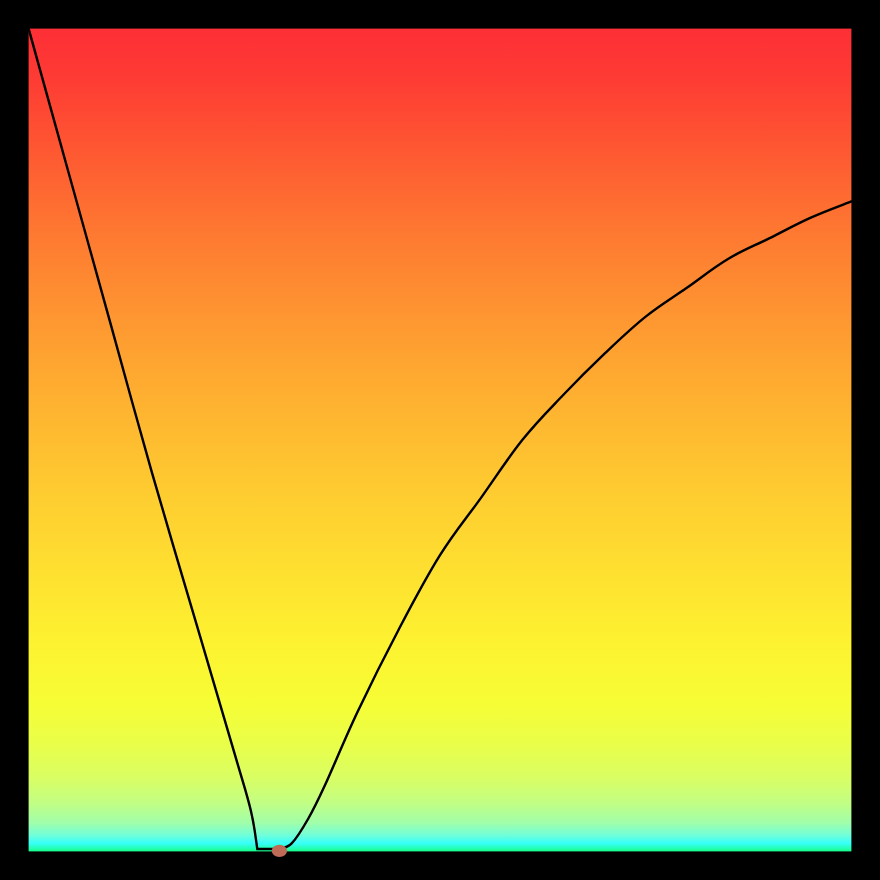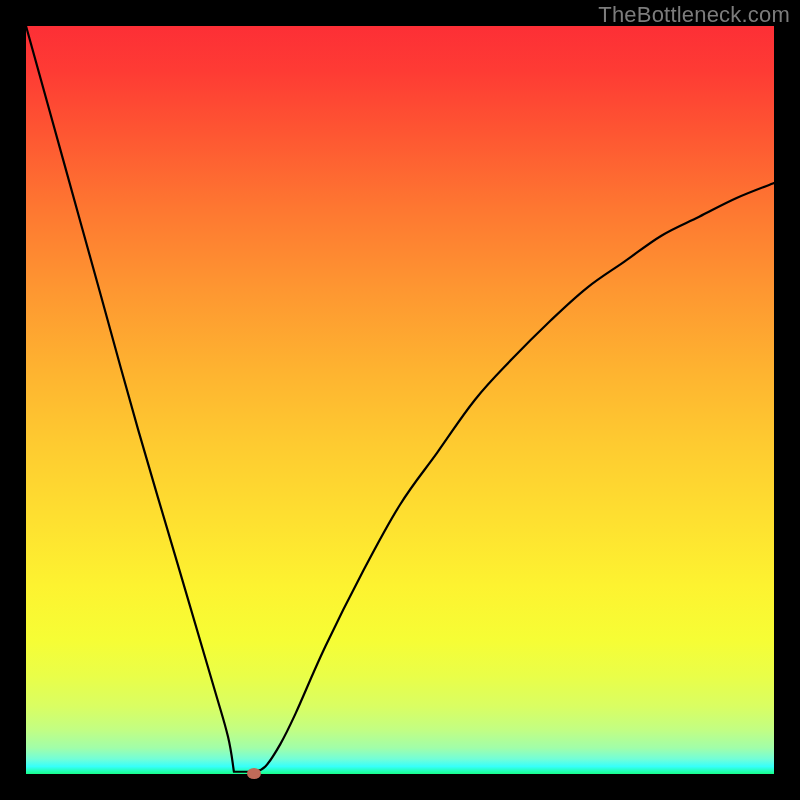--- a/index.html
+++ b/index.html
@@ -77,14 +77,13 @@
 
 <div class="frame">
   <div class="plot-area"></div>
 
   <svg class="curve" viewBox="0 0 748 748" preserveAspectRatio="none">
     <path id="curve-path" fill="none" stroke="#000" stroke-width="2.2" stroke-linecap="round" d="M 0.00 0.00 C 6.73 24.24, 23.94 86.17, 37.40 134.64 C 50.86 183.11, 61.34 220.81, 74.80 269.28 C 88.26 317.75, 98.74 356.80, 112.20 403.92 C 125.66 451.04, 136.14 485.30, 149.60 531.08 C 163.06 576.86, 177.58 625.93, 187.00 658.24 C 196.42 690.55, 198.19 694.85, 201.96 710.60 C 205.73 726.35, 206.87 739.43, 207.94 745.76 L 228.14 745.76 C 230.16 744.81, 234.65 745.50, 239.36 740.52 C 244.07 735.54, 248.93 727.50, 254.32 718.08 C 259.71 708.66, 261.20 705.66, 269.28 688.16 C 277.36 670.66, 287.08 646.42, 299.20 620.84 C 311.32 595.26, 323.14 571.62, 336.60 546.04 C 350.06 520.46, 360.54 500.26, 374.00 478.72 C 387.46 457.18, 397.94 445.21, 411.40 426.36 C 424.86 407.51, 435.34 390.83, 448.80 374.00 C 462.26 357.17, 472.74 347.00, 486.20 332.86 C 499.66 318.72, 510.14 308.25, 523.60 295.46 C 537.06 282.67, 547.54 272.57, 561.00 261.80 C 574.46 251.03, 584.94 245.04, 598.40 235.62 C 611.86 226.20, 622.34 217.52, 635.80 209.44 C 649.26 201.36, 659.74 197.47, 673.20 190.74 C 686.66 184.01, 697.14 178.10, 710.60 172.04 C 724.06 165.98, 741.27 159.77, 748.00 157.08"></path>
   </svg>
 
   <div id="min-dot" class="min-dot" style="left: 247.14px; top: 768px;"></div>
 
-  <div class="watermark">TheBottleneck.com</div>
 </div>
 
 </body></html>

